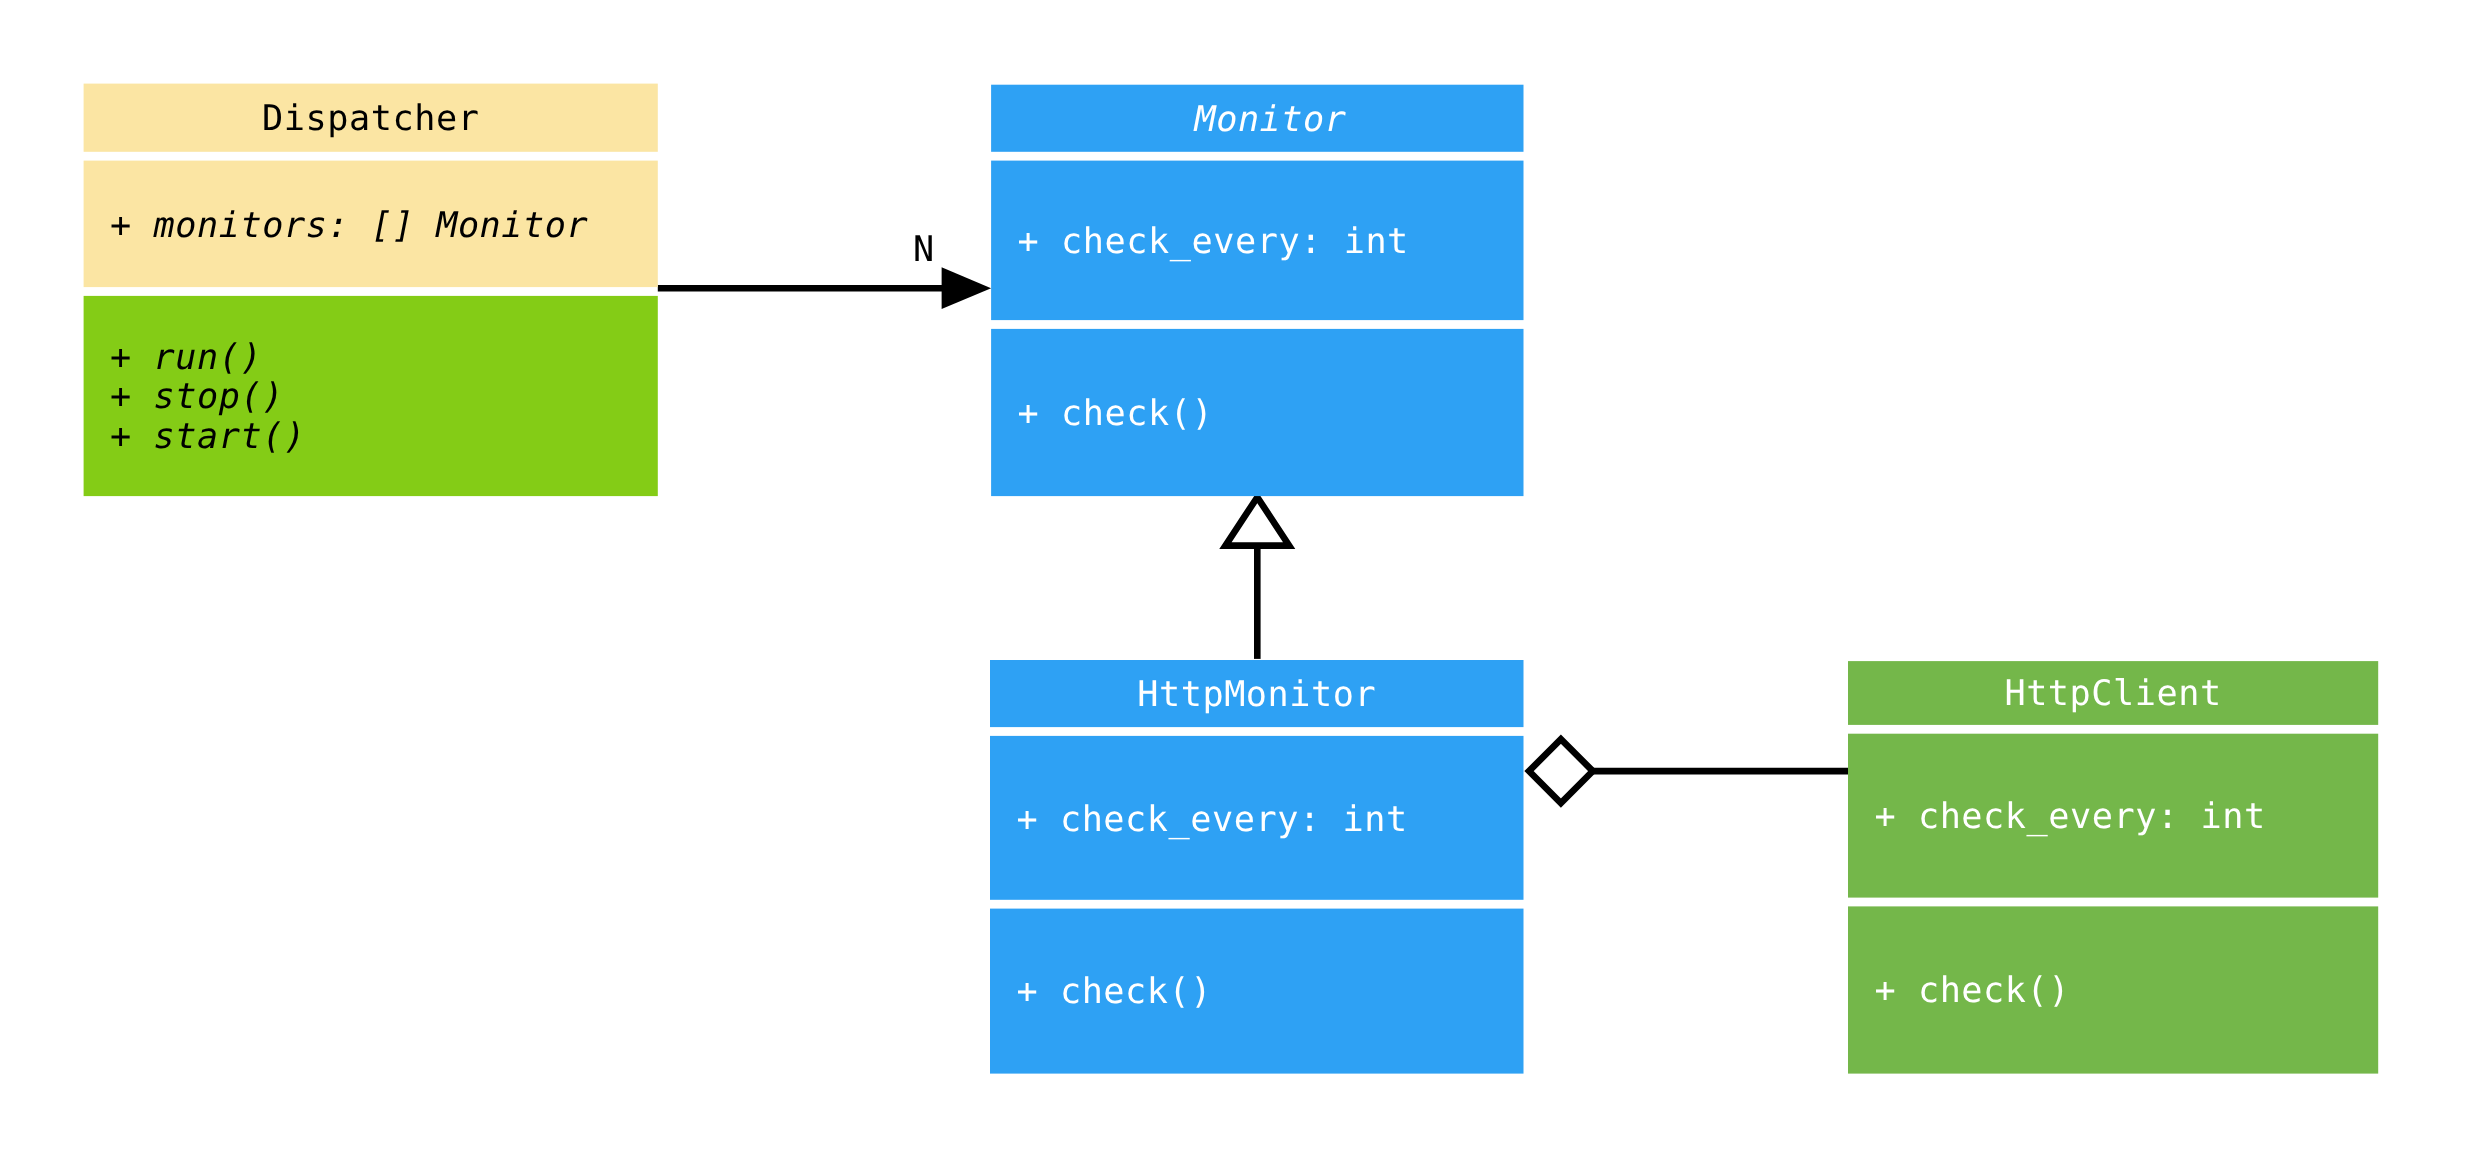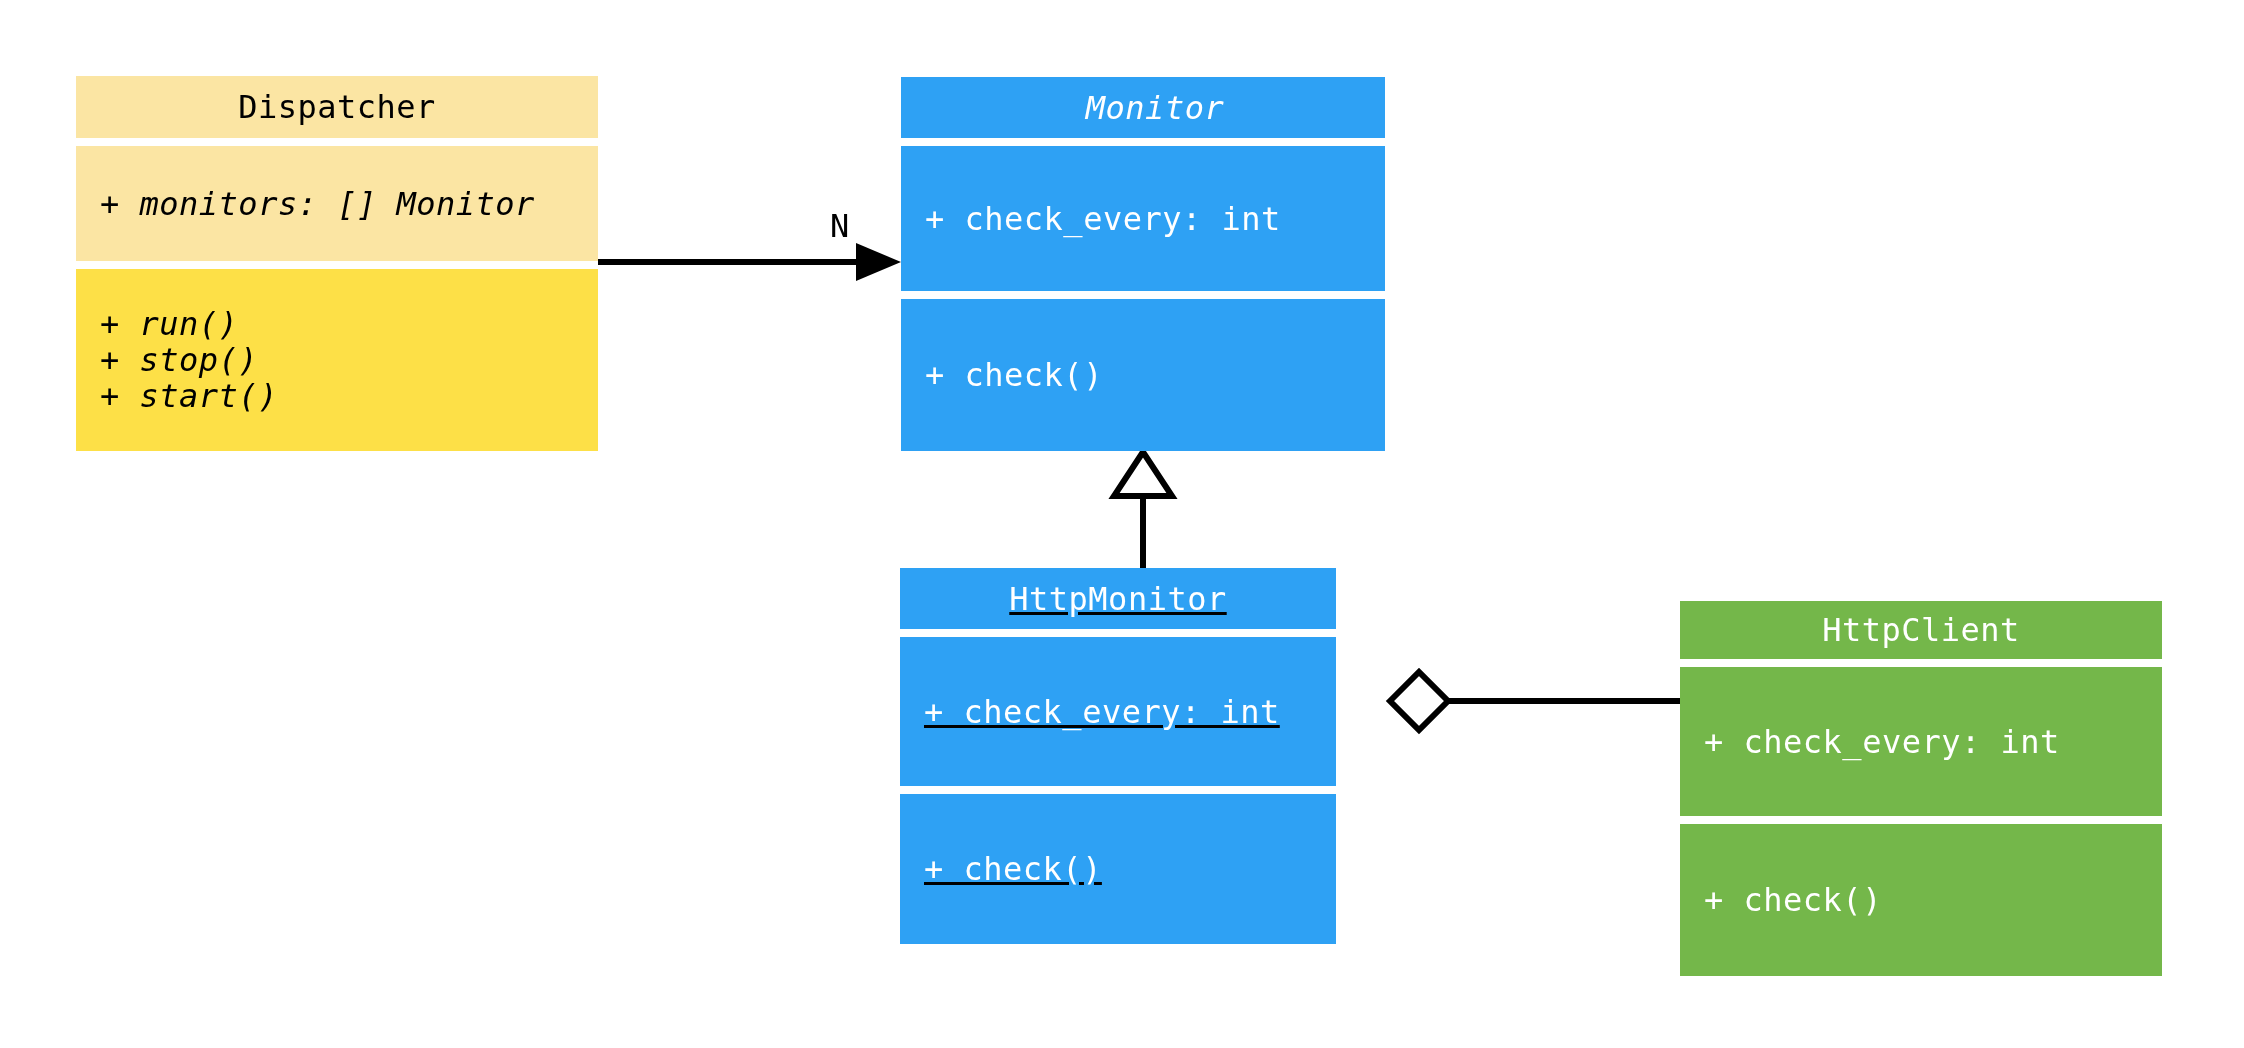--- a/index.html
+++ b/index.html
@@ -69,40 +69,40 @@
 
   <div class="rel-label" style="left:830px; top:210px;">N</div>
 
   <div class="uml-class" style="left:76px; top:76px; width:522px;">
     <div class="row title" style="height: 62px; background-color: rgb(251, 229, 163); color: rgb(0, 0, 0);">Dispatcher</div>
     <div class="row comp" style="height: 115px; background-color: rgb(251, 229, 163); color: rgb(0, 0, 0);">
       <div class="members">
         <div>+ monitors: [] Monitor</div>
       </div>
     </div>
-    <div class="row comp" style="height: 182px; background-color: #fde047; color: rgb(0, 0, 0);">
+    <div class="row comp" style="height: 182px; background-color: #84cc16; color: rgb(0, 0, 0);">
       <div class="members">
         <div>+ run()</div>
         <div>+ stop()</div>
         <div>+ start()</div>
       </div>
     </div>
   </div>
 
   <div class="uml-class" style="left:901px; top:77px; width:484px;">
     <div class="row title abstract" style="height: 61px; background-color: rgb(46, 161, 244); color: rgb(255, 255, 255); padding-left: 24px;">Monitor</div>
     <div class="row comp" style="height: 145px; background-color: rgb(46, 161, 244); color: rgb(255, 255, 255);">
       <div>+ check_every: int</div>
     </div>
     <div class="row comp" style="height: 152px; background-color: rgb(46, 161, 244); color: rgb(255, 255, 255);">
       <div>+ check()</div>
     </div>
   </div>
 
-  <div class="uml-class" style="left:900px; top:568px; width:436px;text-decoration:underline;">
+  <div class="uml-class" style="left:900px; top:600px; width:485px;">
     <div class="row title" style="height: 61px; background-color: rgb(46, 161, 244); color: rgb(255, 255, 255);">HttpMonitor</div>
     <div class="row comp" style="height: 149px; background-color: rgb(46, 161, 244); color: rgb(255, 255, 255);">
       <div>+ check_every: int</div>
     </div>
     <div class="row comp" style="height: 150px; background-color: rgb(46, 161, 244); color: rgb(255, 255, 255);">
       <div>+ check()</div>
     </div>
   </div>
 
   <div class="uml-class" style="left:1680px; top:601px; width:482px;">

